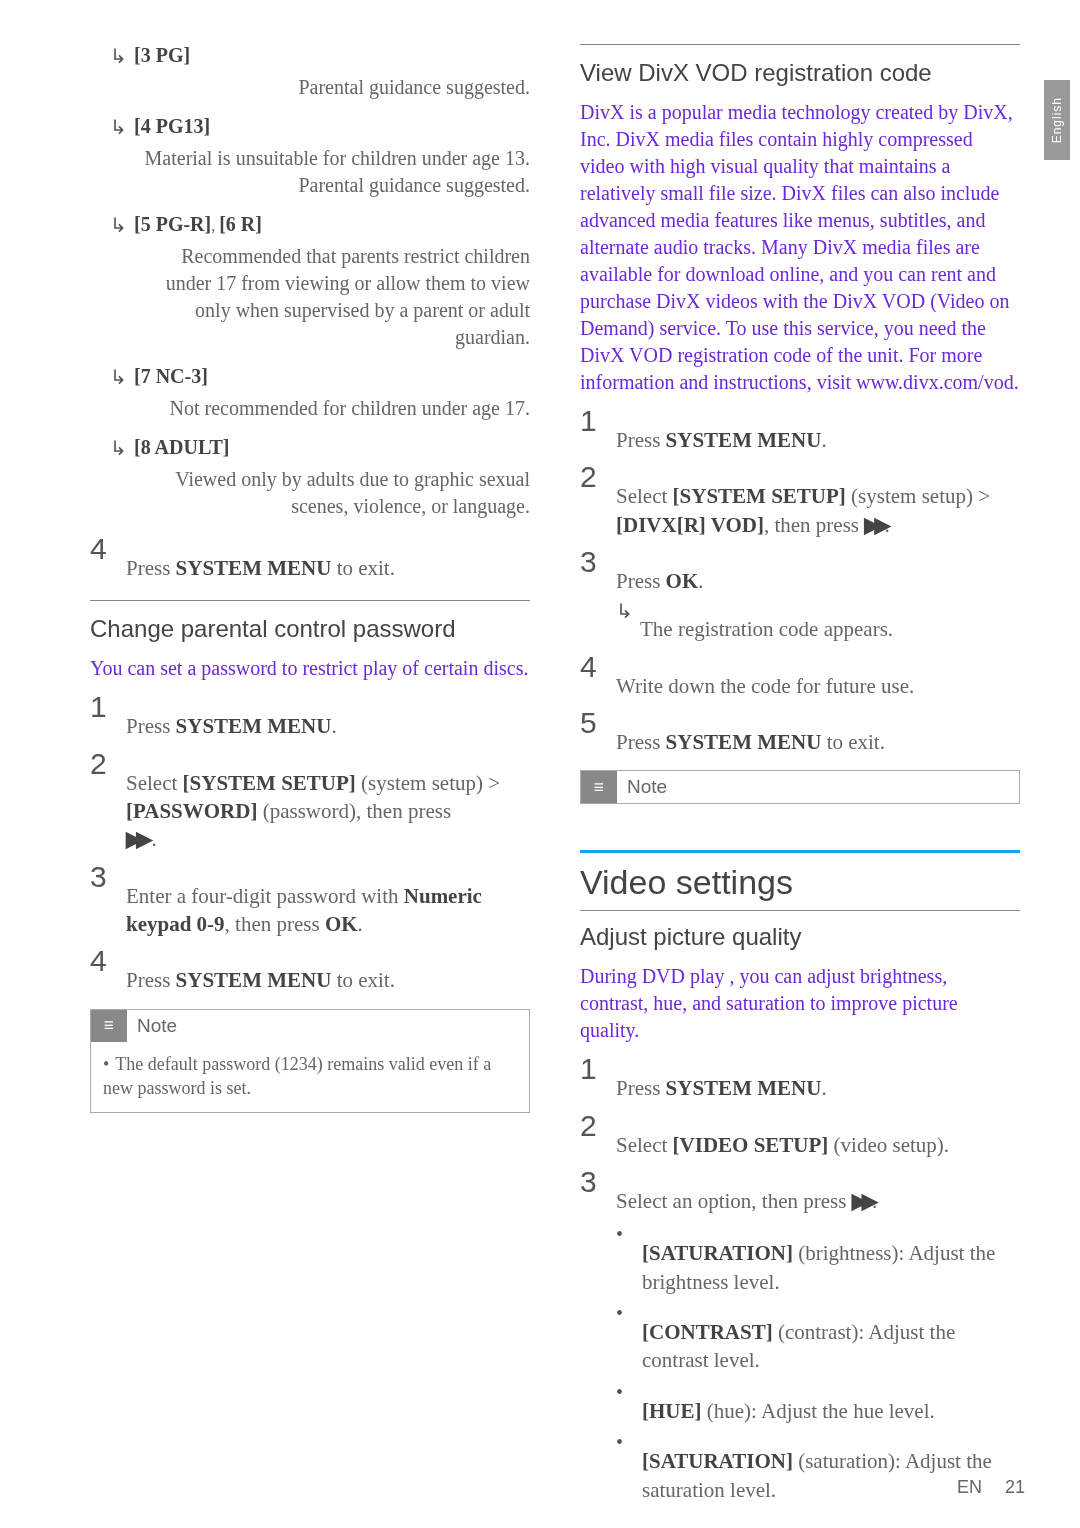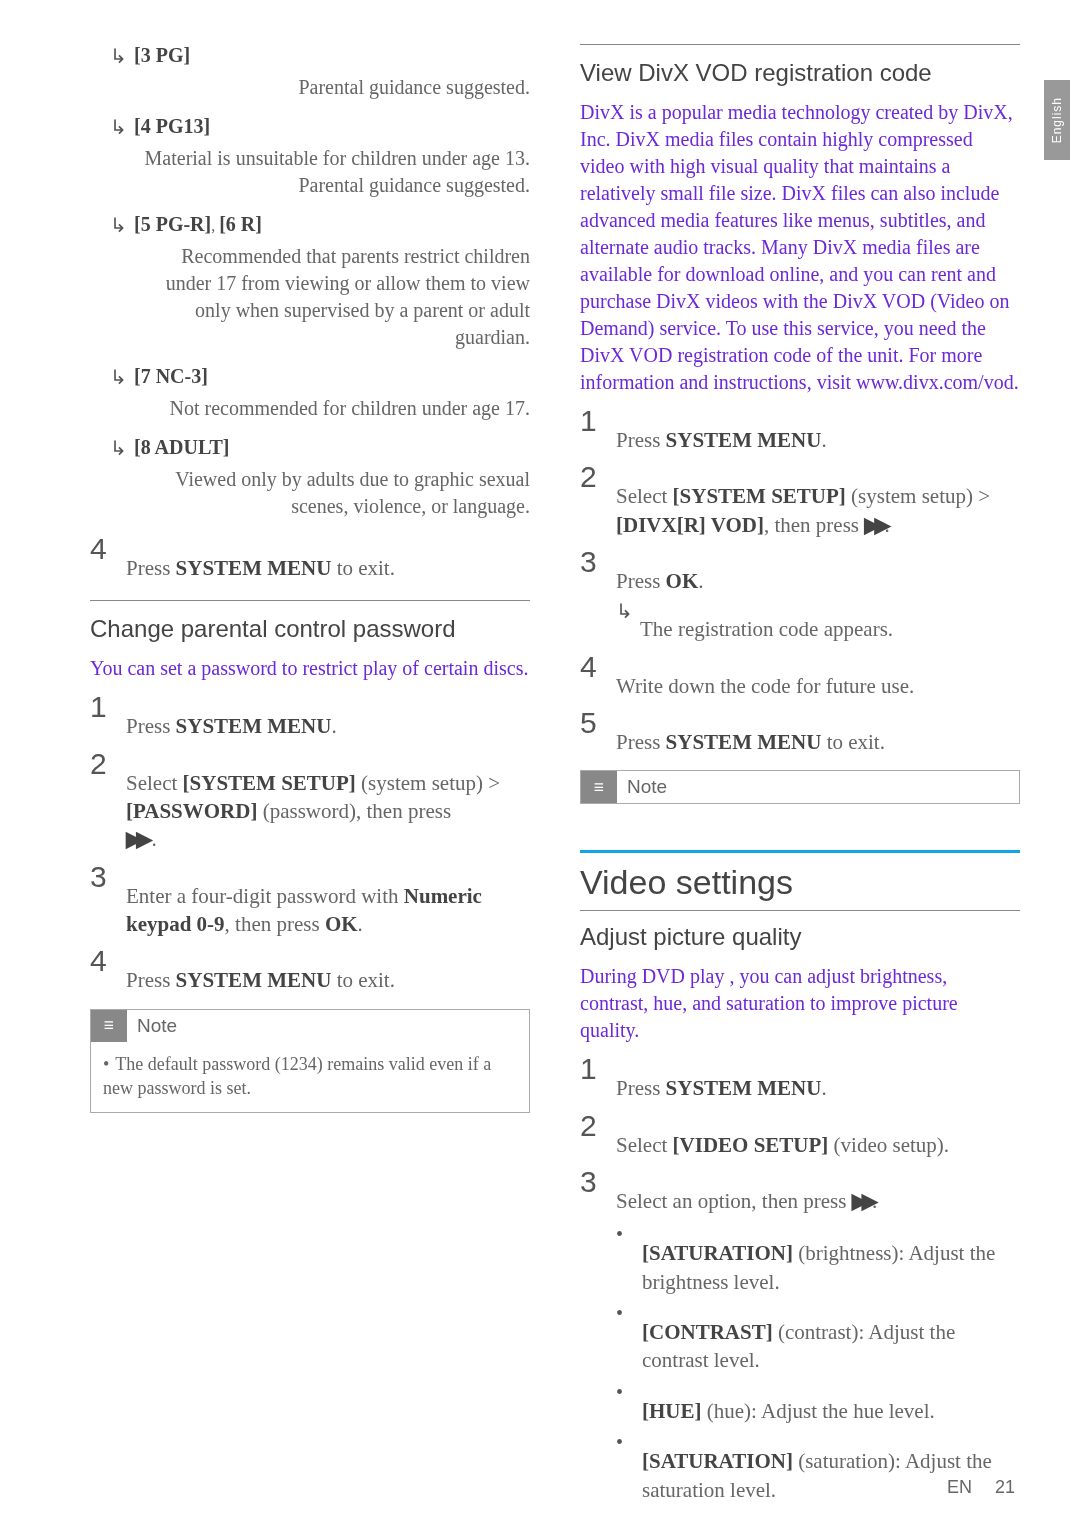--- a/index.html
+++ b/index.html
@@ -175,21 +175,21 @@
   }
   .bullet-mark {
     width: 26px;
     flex-shrink: 0;
     font-size: 20px;
     color: #555;
   }
   .footer {
     position: absolute;
     bottom: 30px;
-    right: 65px;
+    right: 55px;
     font-size: 18px;
     color: #666;
     font-family: Arial, sans-serif;
   }
   .footer .pn { margin-left: 18px; }
 </style>
 </head>
 <body>
 
 <div class="side-tab">

